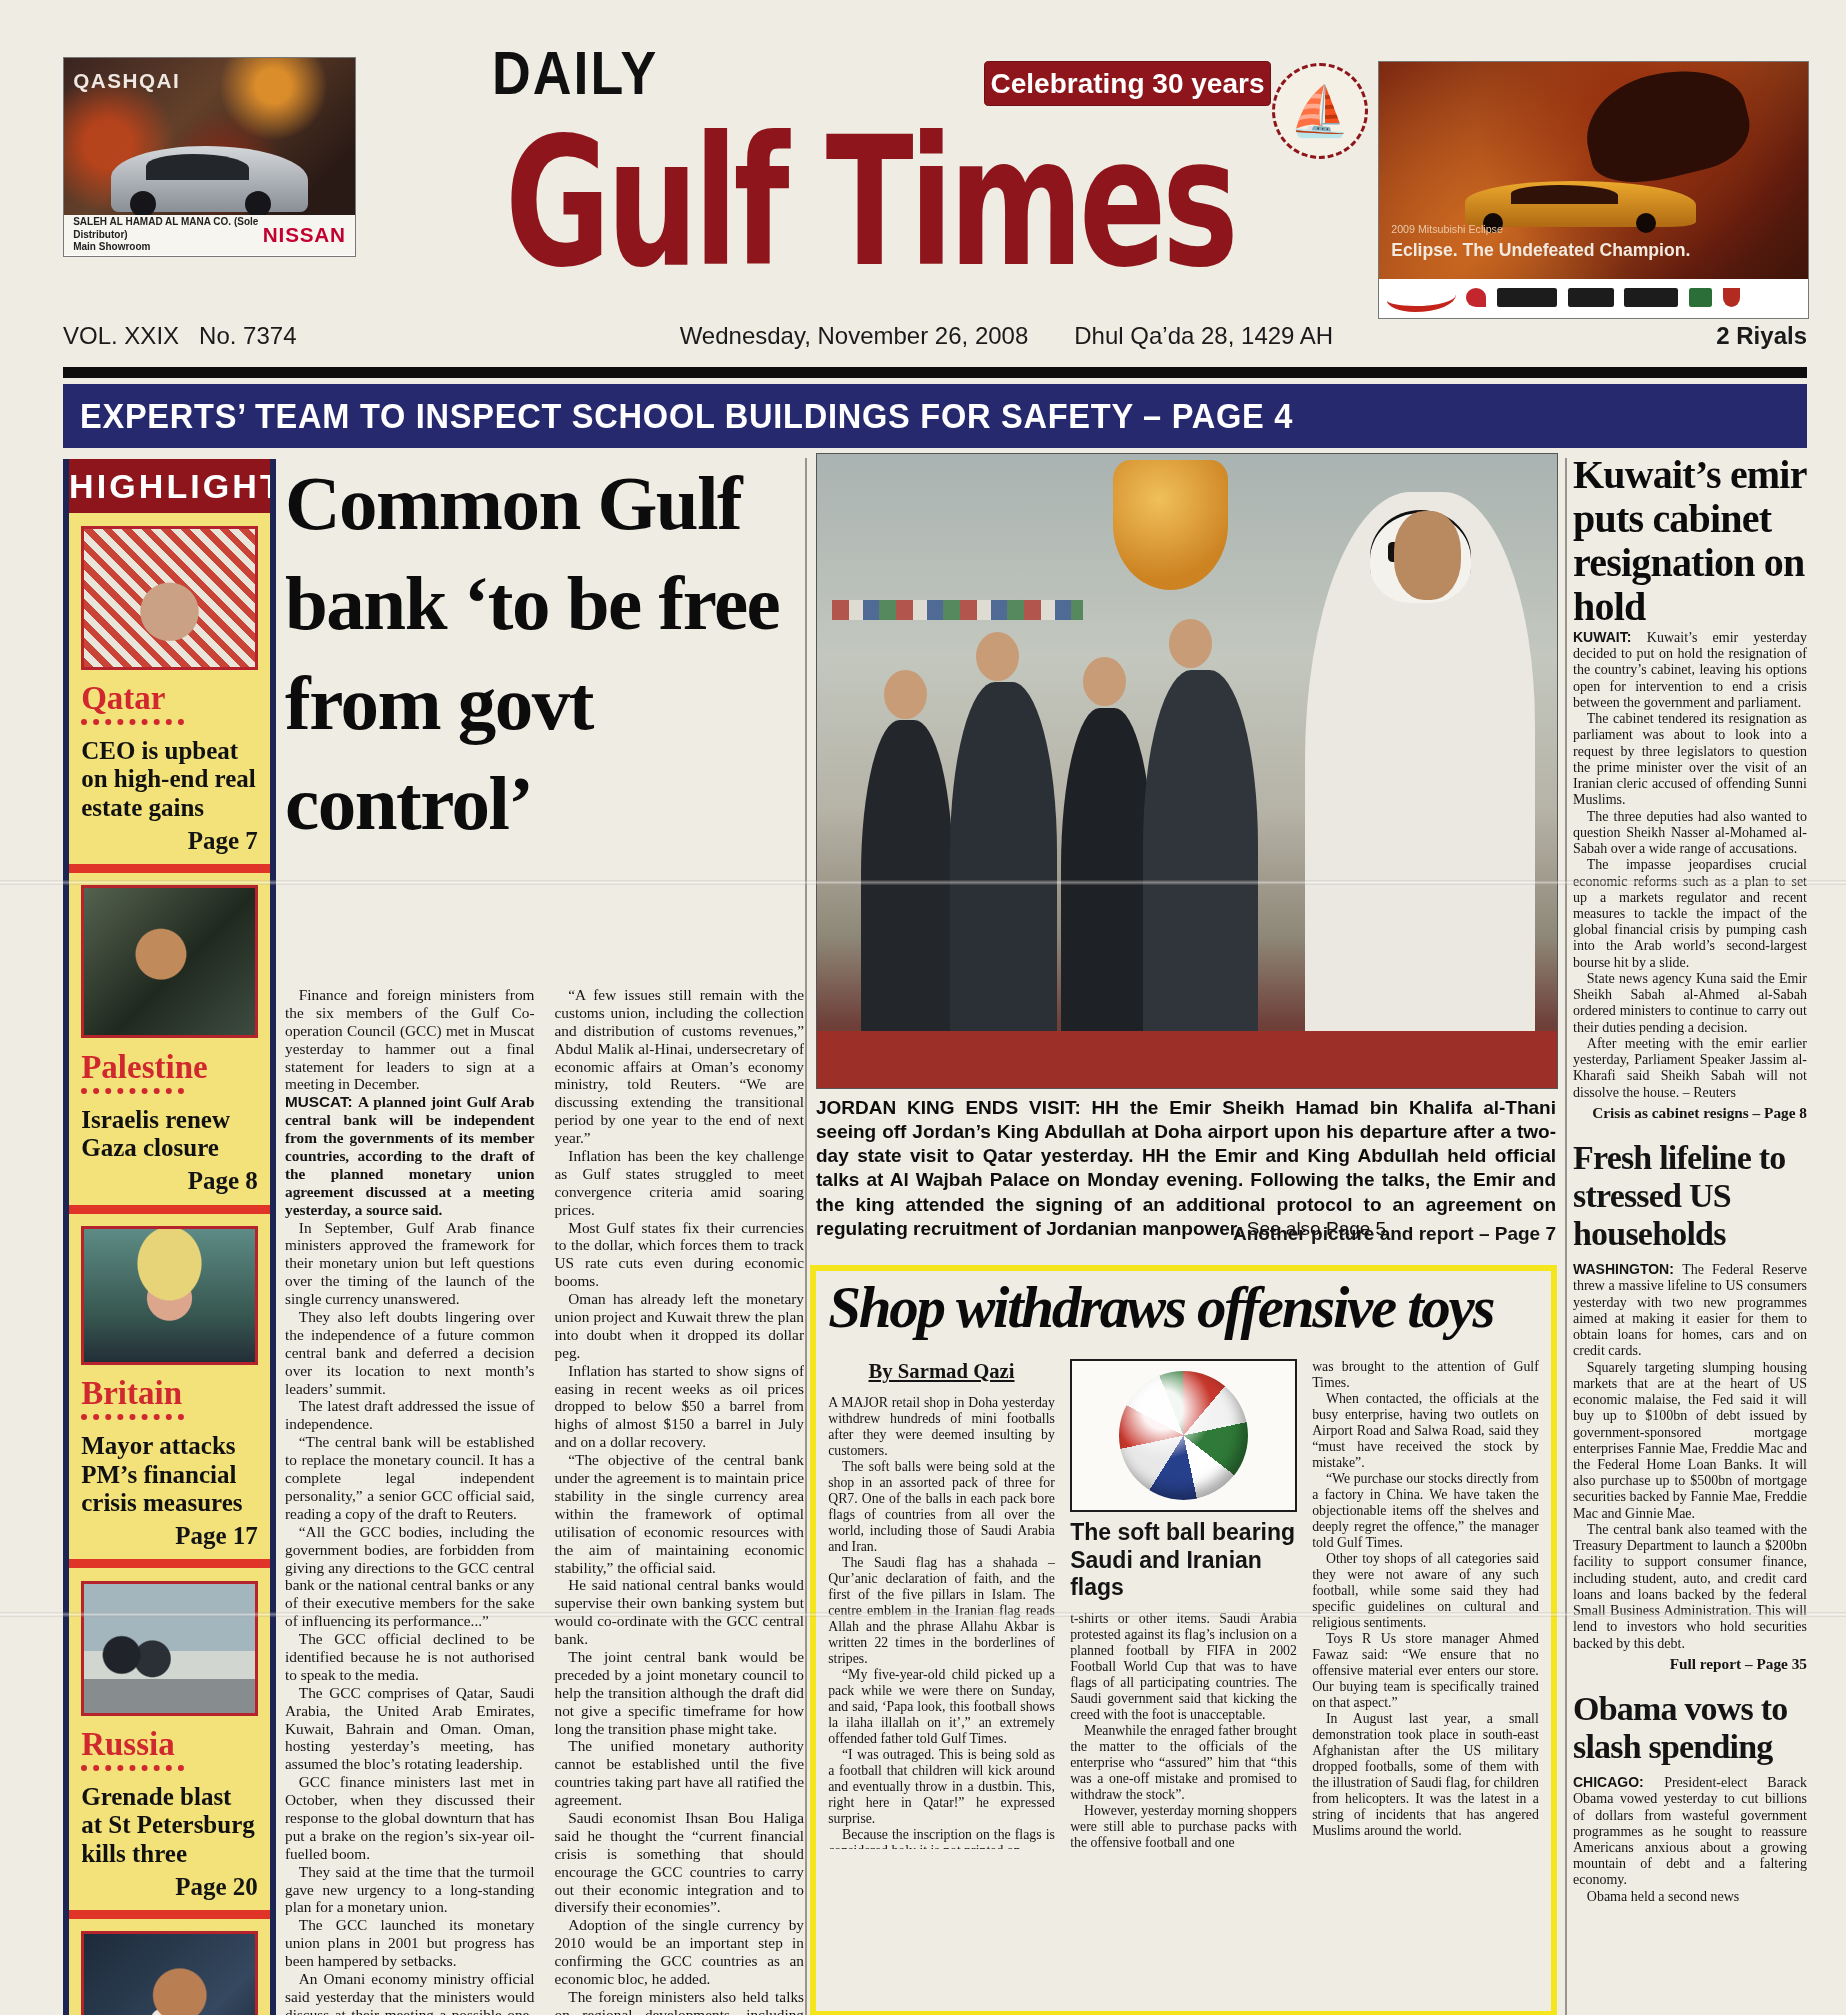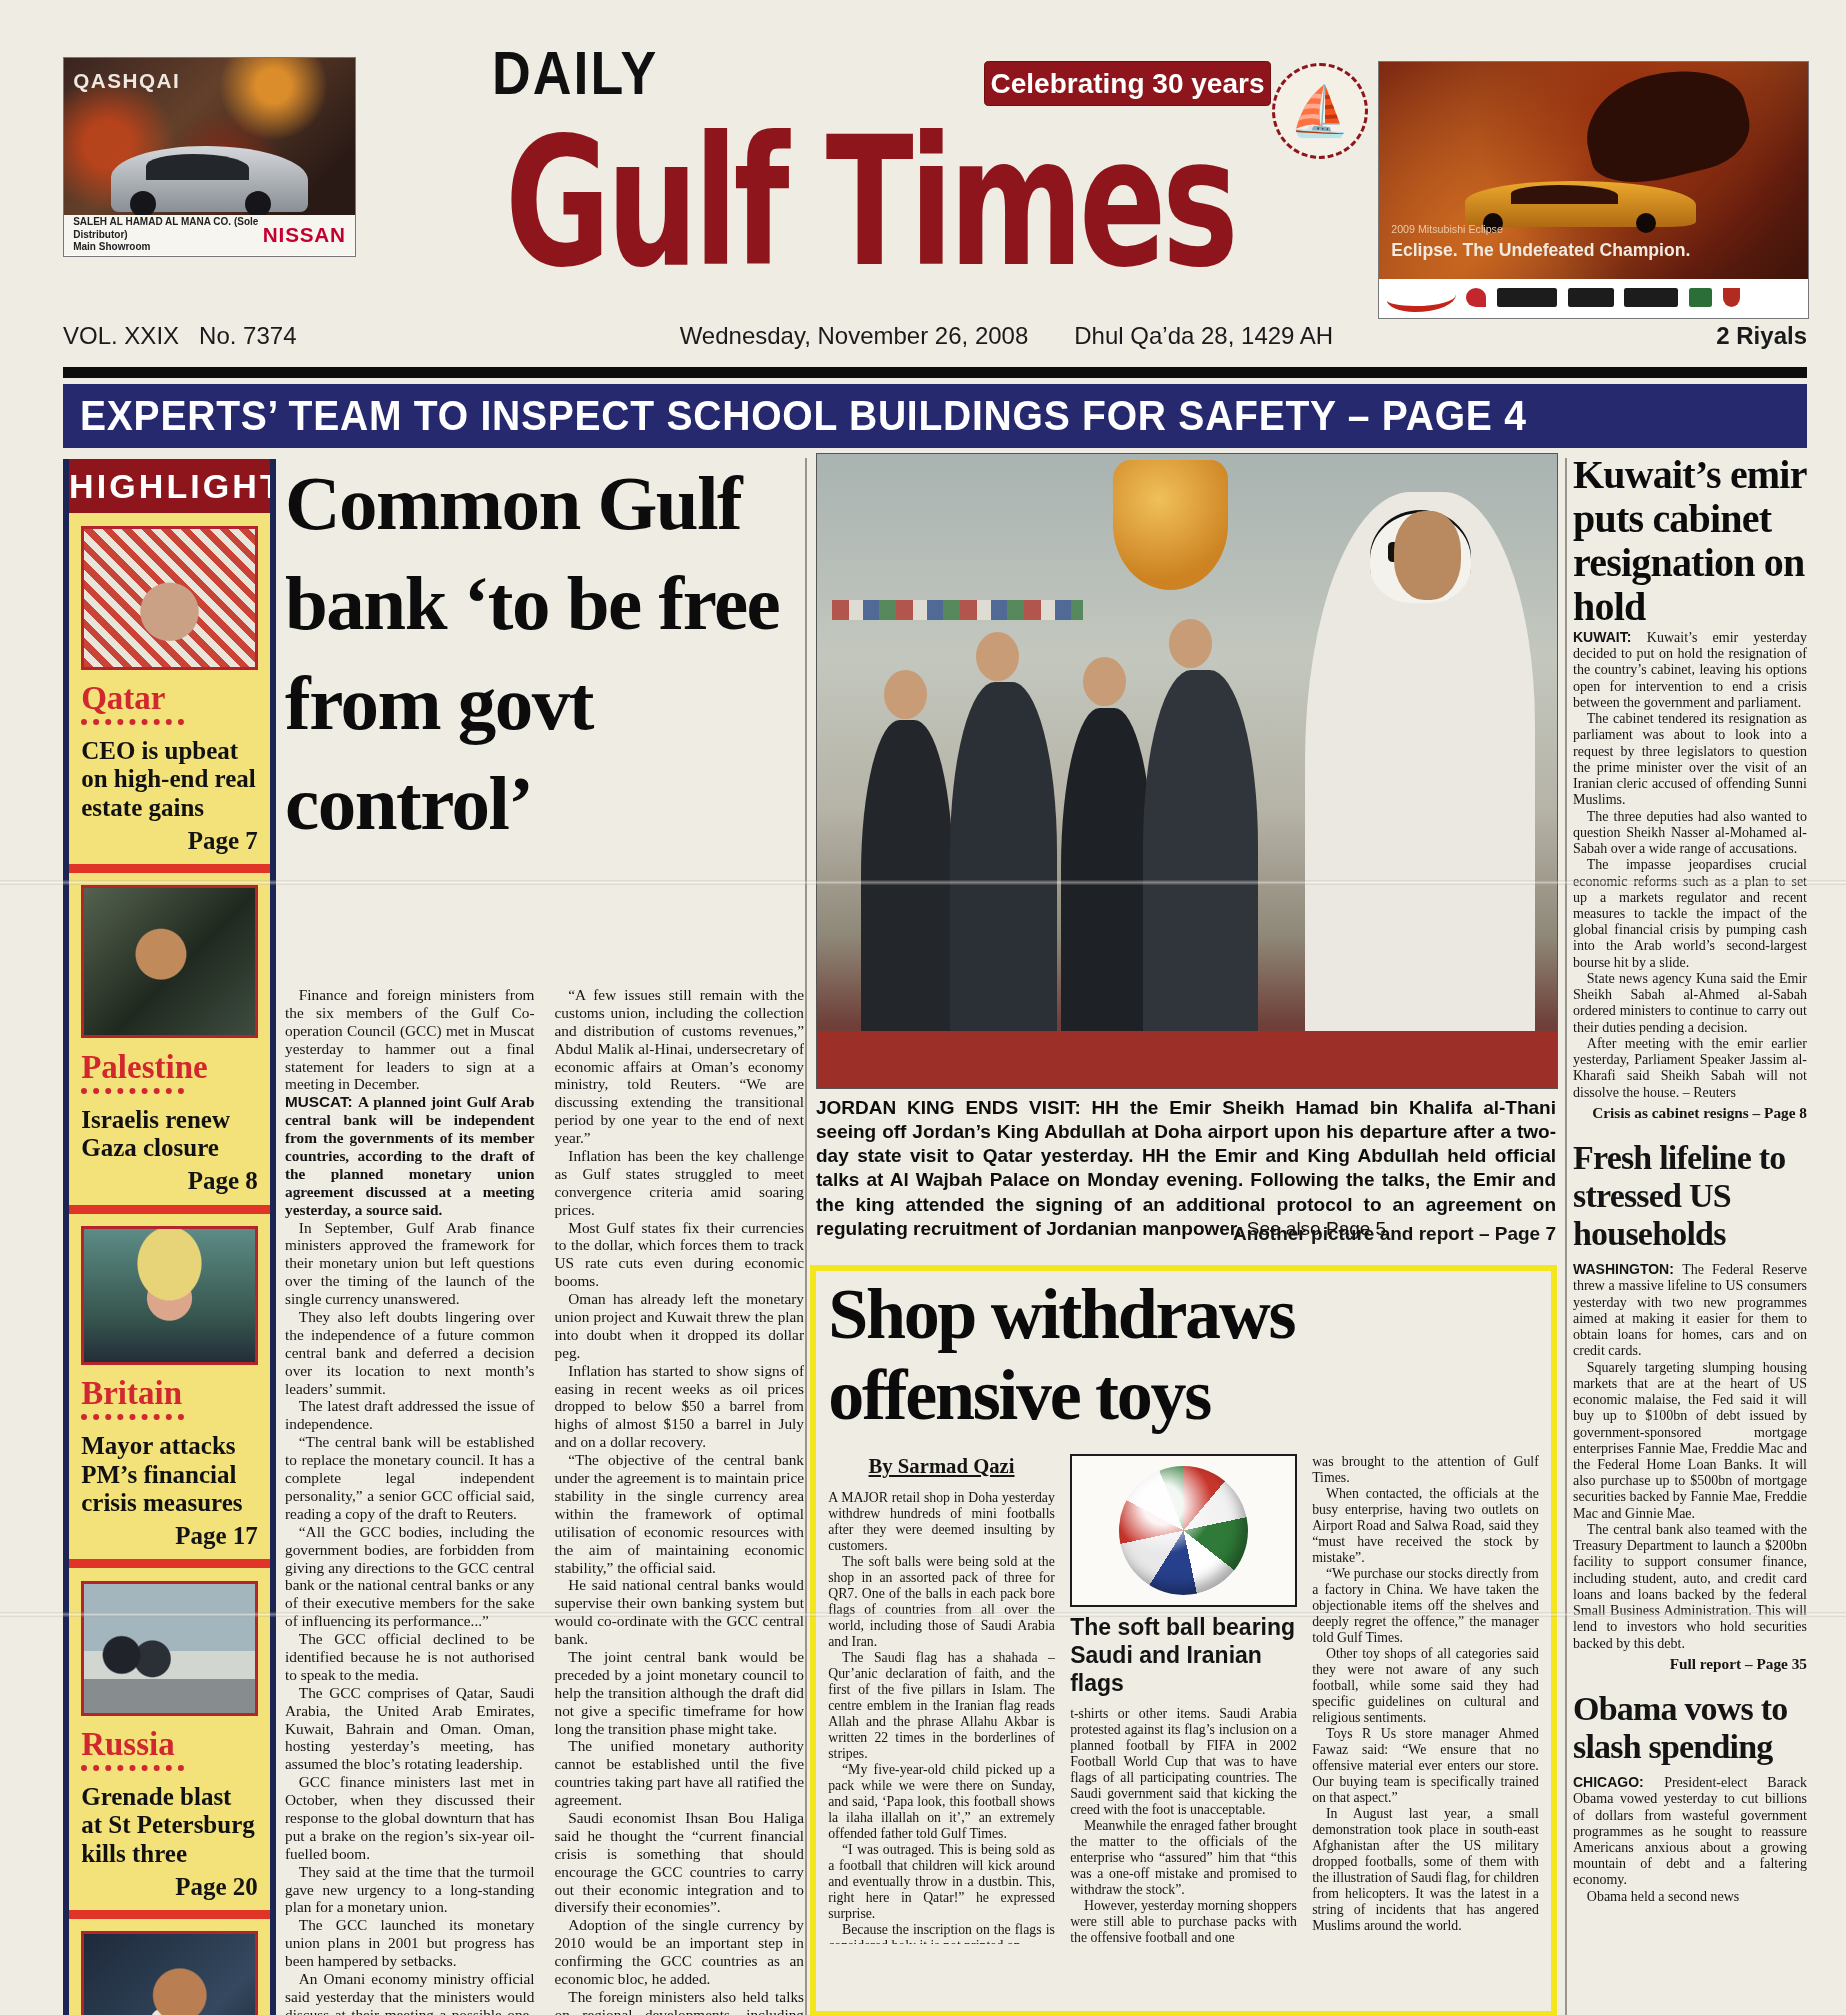--- a/index.html
+++ b/index.html
@@ -58,21 +58,21 @@
   .lb2{width:60px;} .lb3{width:46px;} .lb4{width:54px;} .lb5{width:23px;background:#2c6e38;} .lb6{width:17px;background:#b22a20;border-radius:0 0 50% 50%;}
 
   .dateline-row{left:63px;top:322px;width:1744px;display:flex;justify-content:space-between;align-items:baseline;
     font-size:24px;color:#1a1a1a;}
   .dl-center{display:flex;gap:46px;}
   .price{font-weight:bold;}
 
   
   .black-bar{left:63px;top:367px;width:1744px;height:10.7px;background:#0d0d0d;}
   .banner{left:63px;top:384px;width:1744px;height:64px;background:#26296e;color:#fff;display:flex;align-items:center;
-    padding-left:17px;box-sizing:border-box;font-size:42px;font-weight:bold;letter-spacing:0.8px;
+    padding-left:17px;box-sizing:border-box;font-size:35px;font-weight:bold;letter-spacing:0.8px;
     transform-origin:left;}
   .banner span{display:inline-block;transform:scaleX(.93);transform-origin:left;white-space:nowrap;}
 
   
   .sidebar{left:63px;top:459px;width:213px;height:1556px;background:#f2e279;box-sizing:border-box;
     border-left:6.1px solid #1d2554;border-right:6.1px solid #1d2554;overflow:hidden;}
   .hl-header{background:#8d151b;color:#fff;text-align:center;font-size:34px;font-weight:bold;
     letter-spacing:3.1px;padding:7.7px 0;}
   .hl-item{padding:12.2px 12.2px 9.2px;}
   .hl-item + .hl-item{border-top:9.2px solid #e03428;}
@@ -133,21 +133,21 @@
 
   .photo-caption{left:816px;top:1096px;width:740px;font-family:"Liberation Sans","DejaVu Sans",sans-serif;
     font-size:19px;font-weight:bold;line-height:1.27;color:#0d0d0d;text-align:justify;}
   .see-also{font-weight:normal;}
   .another{font-family:"Liberation Sans","DejaVu Sans",sans-serif;font-size:19px;font-weight:bold;
     text-align:right;left:816px;top:1223px;width:740px;}
 
   
   .shop-box{left:810px;top:1265px;width:747px;height:752px;border:6.9px solid #f5e51d;background:#efece3;
     box-sizing:border-box;padding:3.1px 12.2px;overflow:hidden;}
-  .shop-headline{font-size:72px;font-weight:bold;line-height:1.12;letter-spacing:-2.3px;color:#0b0b0b;}
+  .shop-headline{font-size:59px;font-weight:bold;line-height:1.12;letter-spacing:-2.3px;color:#0b0b0b;font-style:italic;}
   .shop-cols{display:flex;gap:15.3px;margin-top:18.4px;height:490px;overflow:hidden;}
   .scol{width:230px;font-size:13.8px;line-height:1.16;text-align:justify;}
   .byline{text-align:center;font-size:20.7px;font-weight:bold;text-decoration:underline;margin-bottom:12.2px;}
   .ball-box{width:100%;height:153px;border:2.3px solid #1c1c1c;background:#fbfaf6;display:flex;
     align-items:center;justify-content:center;box-sizing:border-box;}
   .ball{width:129px;height:129px;border-radius:50%;
     background:radial-gradient(circle at 34% 30%, rgba(255,255,255,.95) 0 16%, rgba(255,255,255,0) 40%),
       conic-gradient(#c8372d 0 40deg,#f2f2f2 40deg 78deg,#2f7a38 78deg 128deg,#fff 128deg 168deg,
                      #27408b 168deg 212deg,#e8e8e8 212deg 258deg,#c8372d 258deg 298deg,#f4f4f4 298deg 338deg,#2f7a38 338deg);
     box-shadow:inset -6.1px -7.7px 13.8px rgba(0,0,0,.35);}

